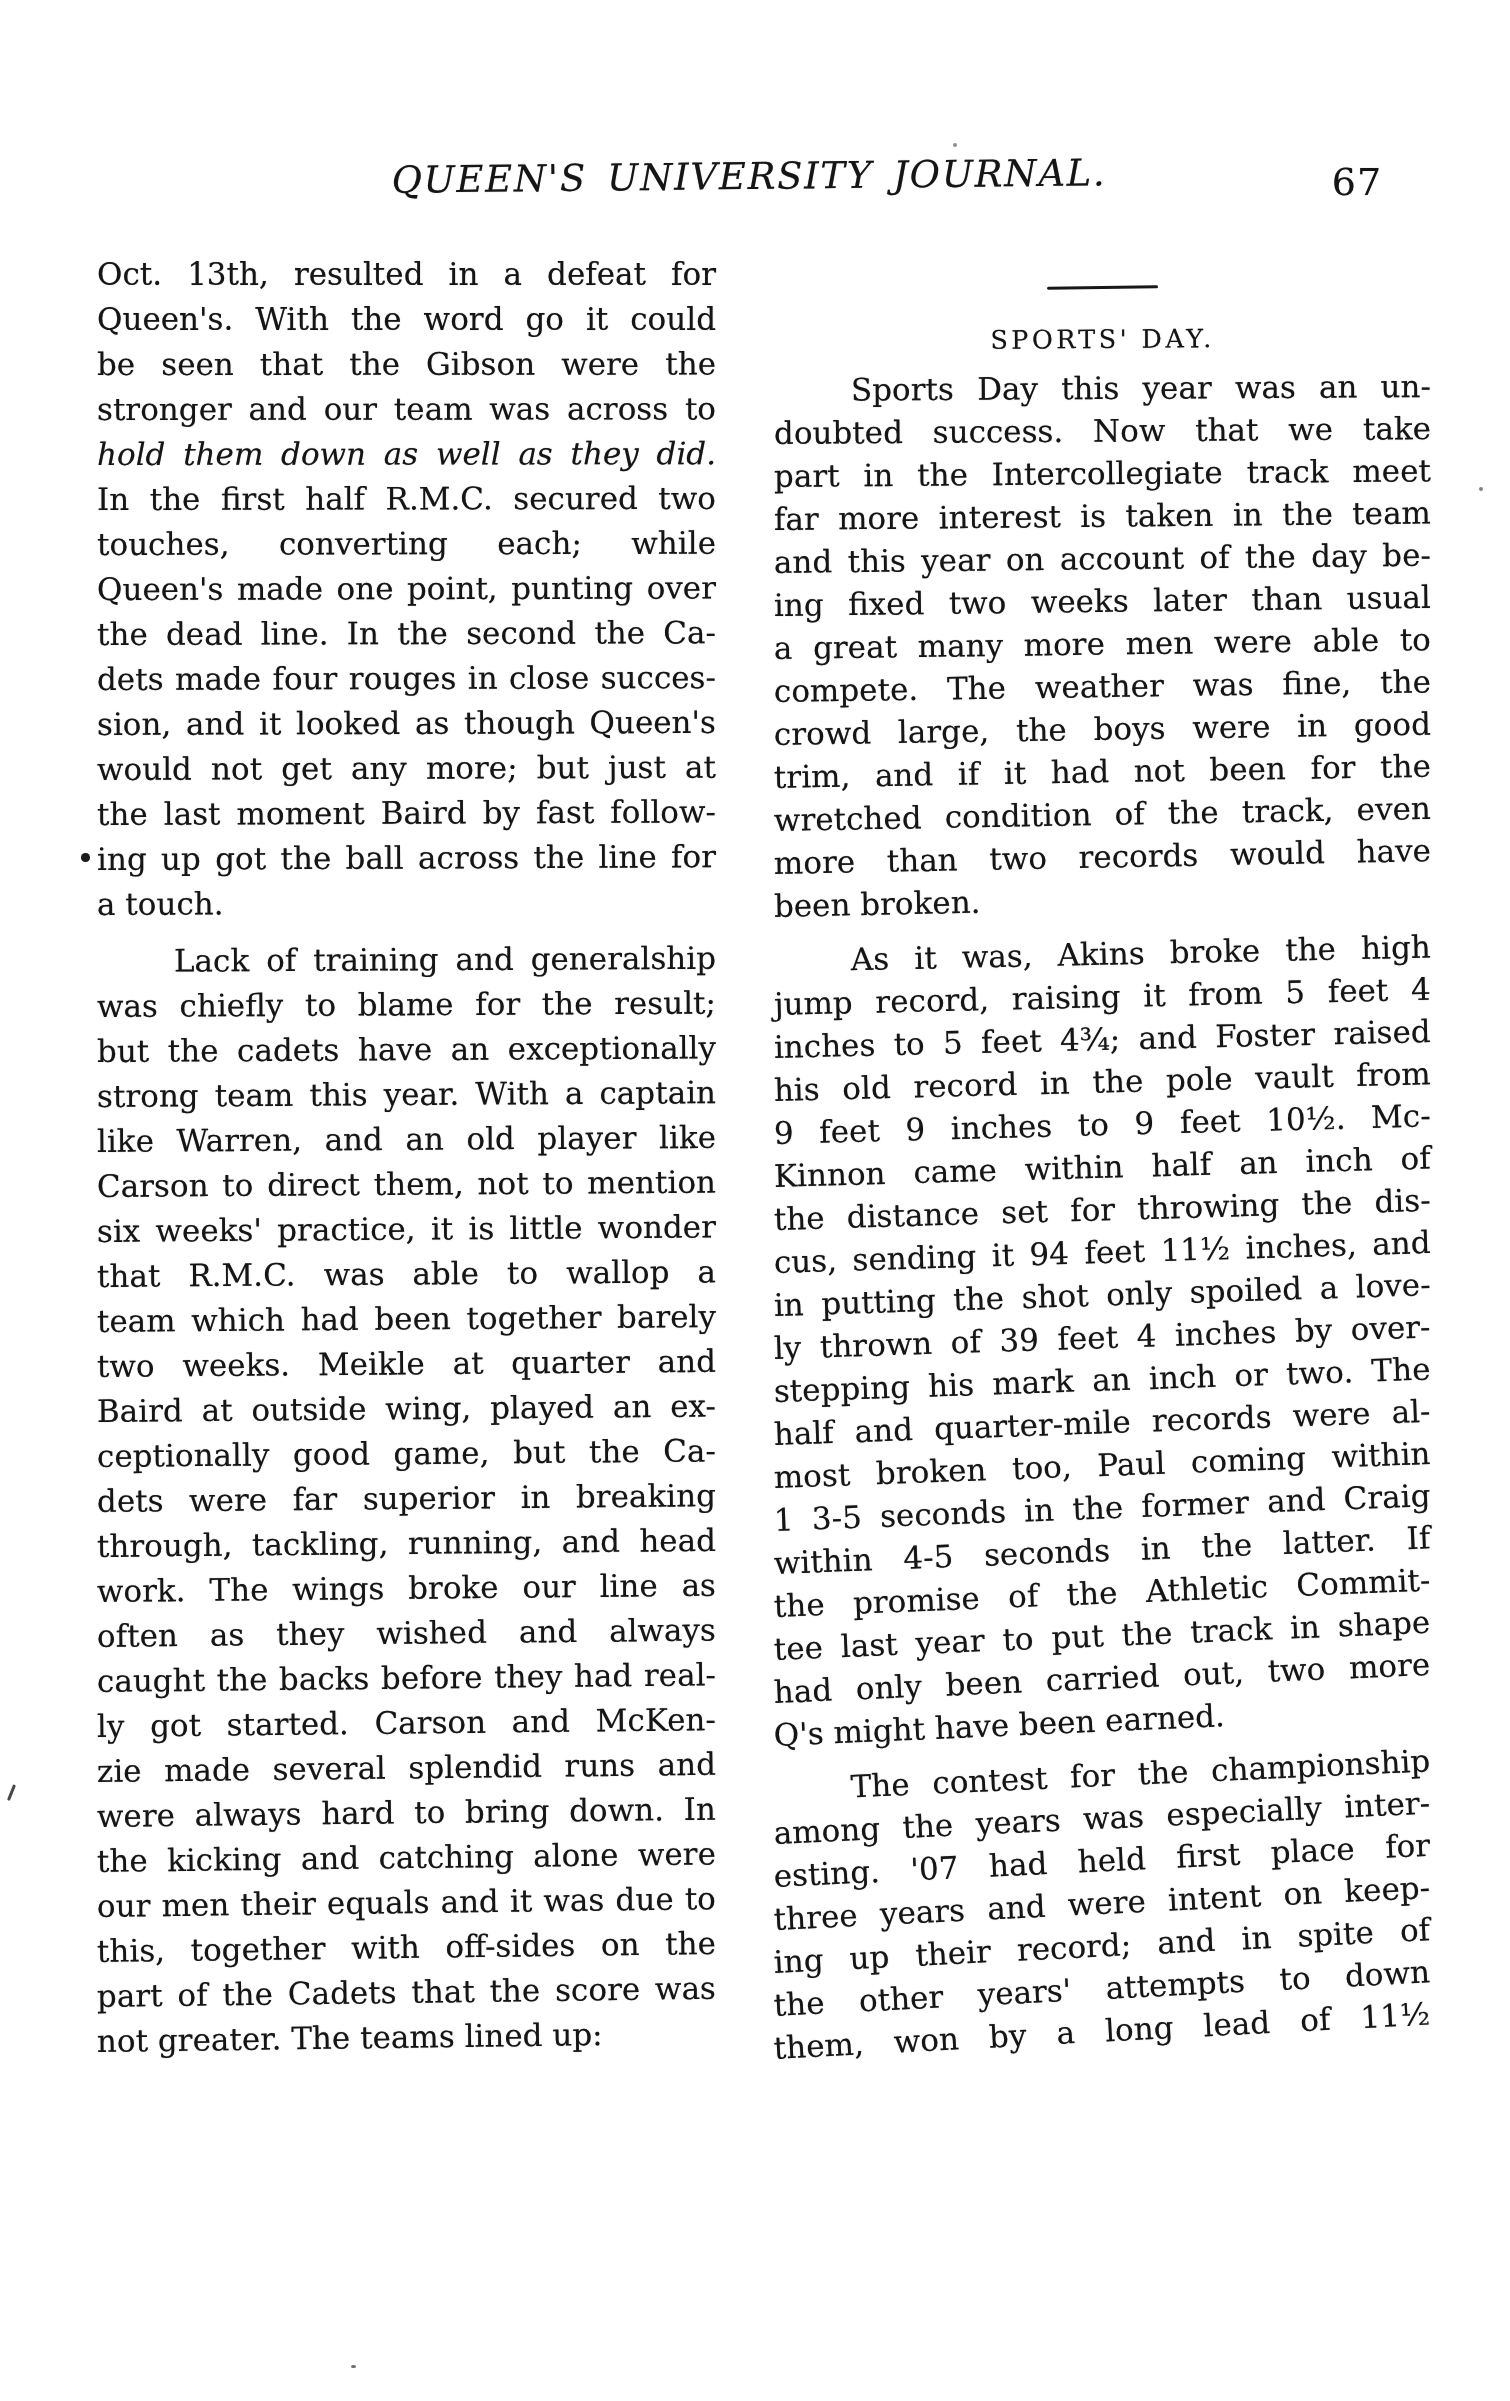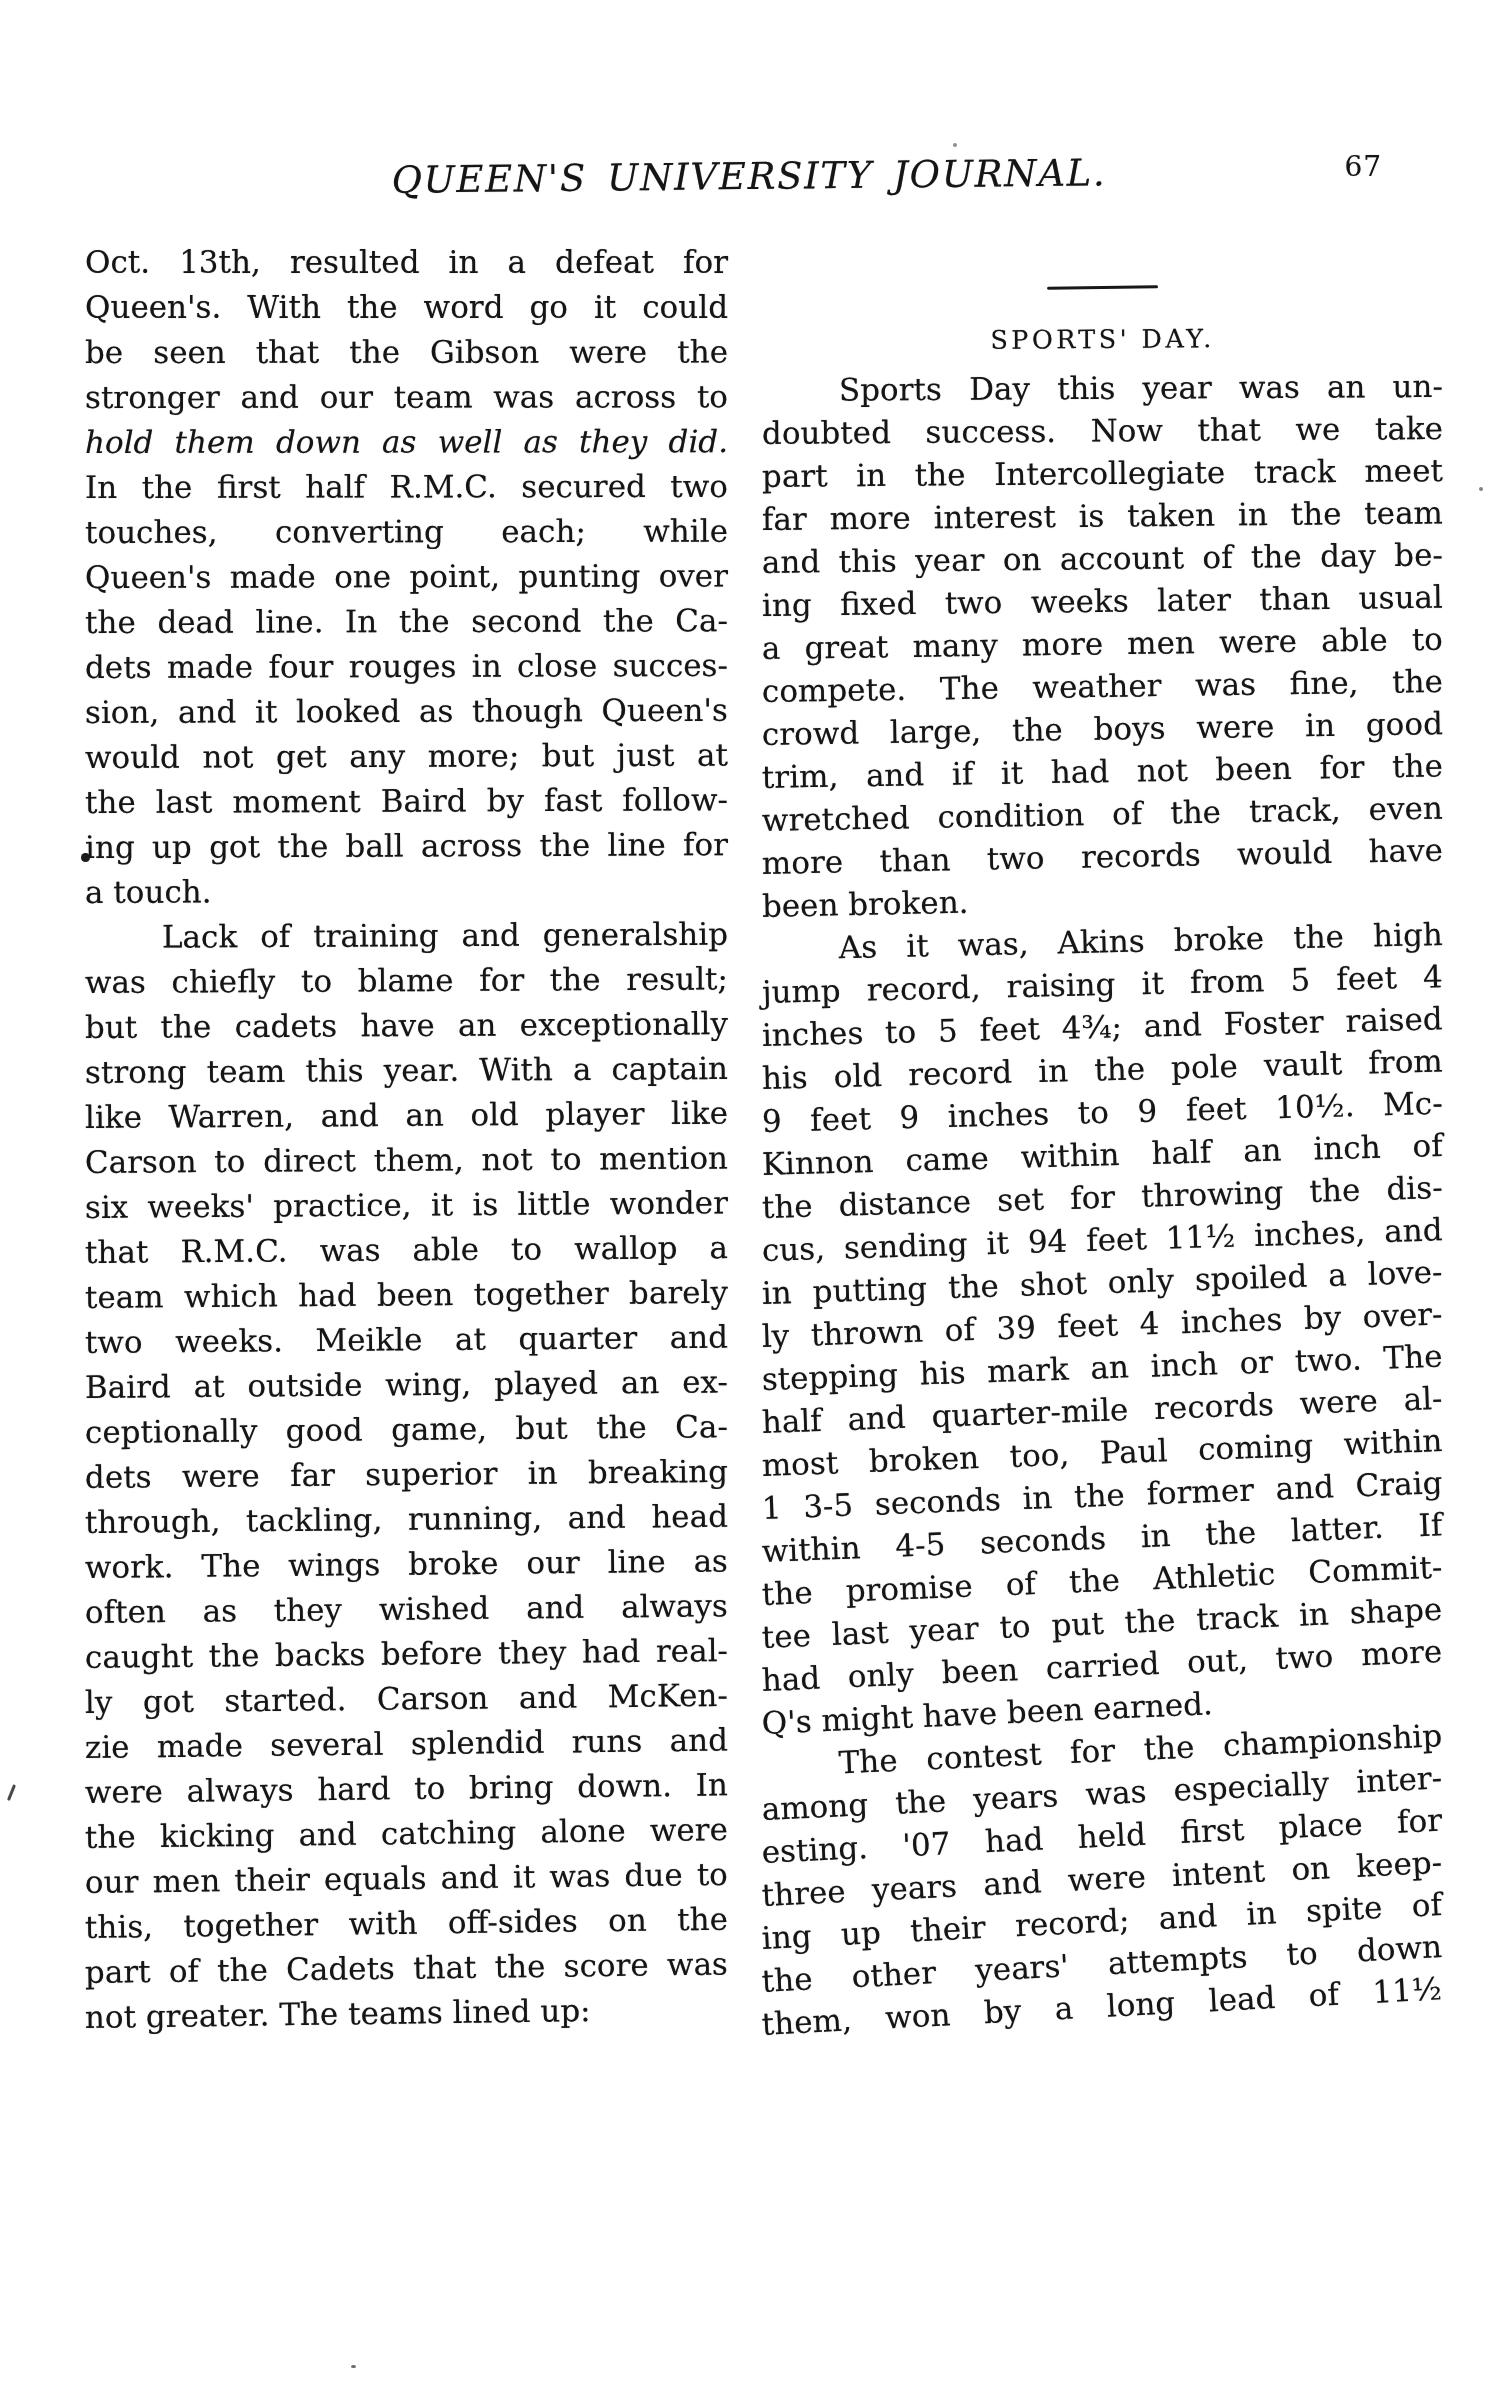--- a/index.html
+++ b/index.html
@@ -16,22 +16,22 @@
     position:absolute;top:155px;left:0;width:1498px;
     text-align:center;
     font-style:italic;
     font-size:37px;
     letter-spacing:1.7px;
     word-spacing:6.8px;
     transform:rotate(-0.6deg);
     text-shadow:0 0 0.9px rgba(10,10,10,.45);
   }
   .page-number{
-    position:absolute;top:150px;right:129px;
-    font-size:28px;
+    position:absolute;top:160px;right:129px;
+    font-size:38px;
     letter-spacing:0.9px;
     text-shadow:0 0 0.9px rgba(10,10,10,.4);
   }
   
   .column{position:absolute;top:240px;}
   .col-left{left:85px;width:643px;}
   .col-right{left:762px;width:681px;}
   .line{
     text-align:justify;
     text-align-last:justify;
@@ -39,21 +39,21 @@
     white-space:nowrap;
     font-size:31px;
     text-shadow:0 0 0.9px rgba(10,10,10,.5);
     transform-origin:0 60%;
   }
   
   .col-left  .line{height:45px;line-height:45px;}
   .col-right .line{height:43px;line-height:43px;}
   .line.endpara{text-align-last:left;}
   .line.indent{text-indent:77px;}
-  .paragraph{margin:0;}
+  .paragraph{margin:12px;}
   
   .rule{
     height:3.4px;width:111px;
     background:#181818;
     margin:46px auto 0 auto;
     border-radius:1.7px;
     transform:rotate(-0.8deg);
   }
   .section-heading{
     margin:34px 0 13.6px 0;

